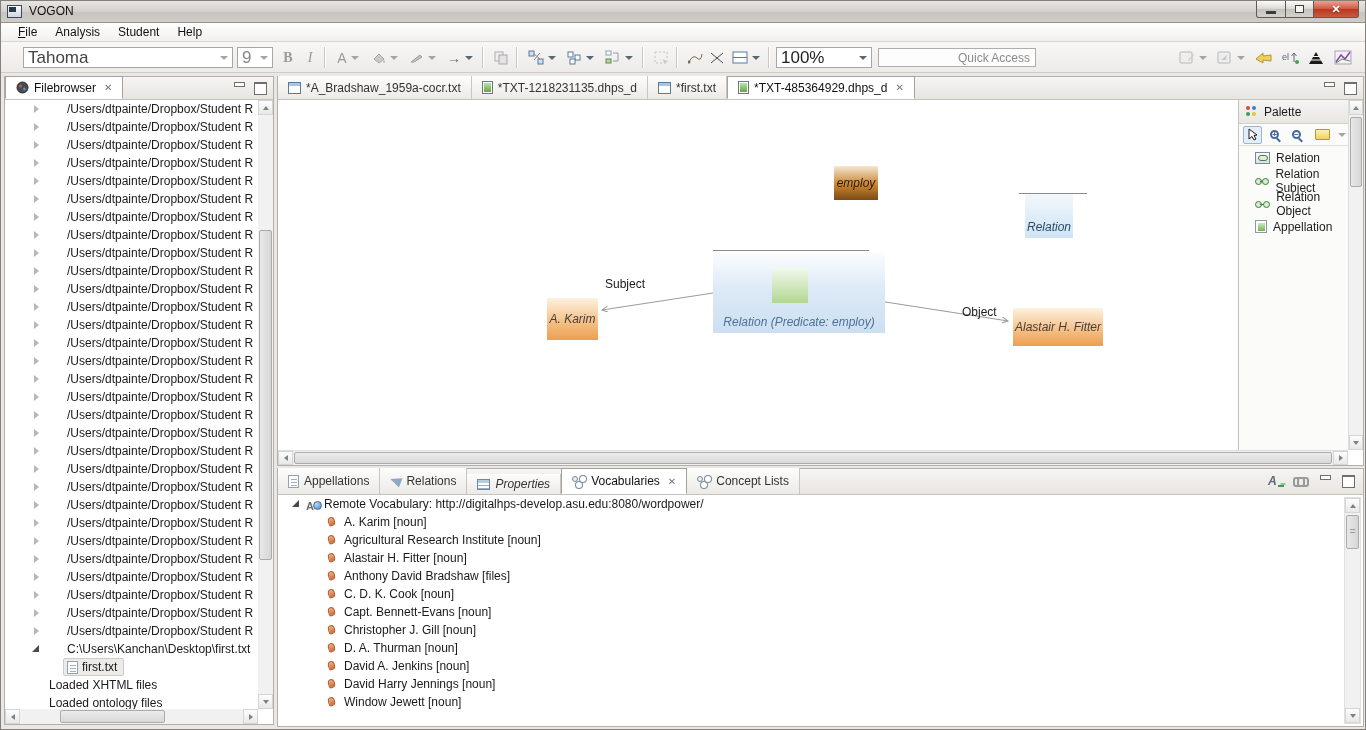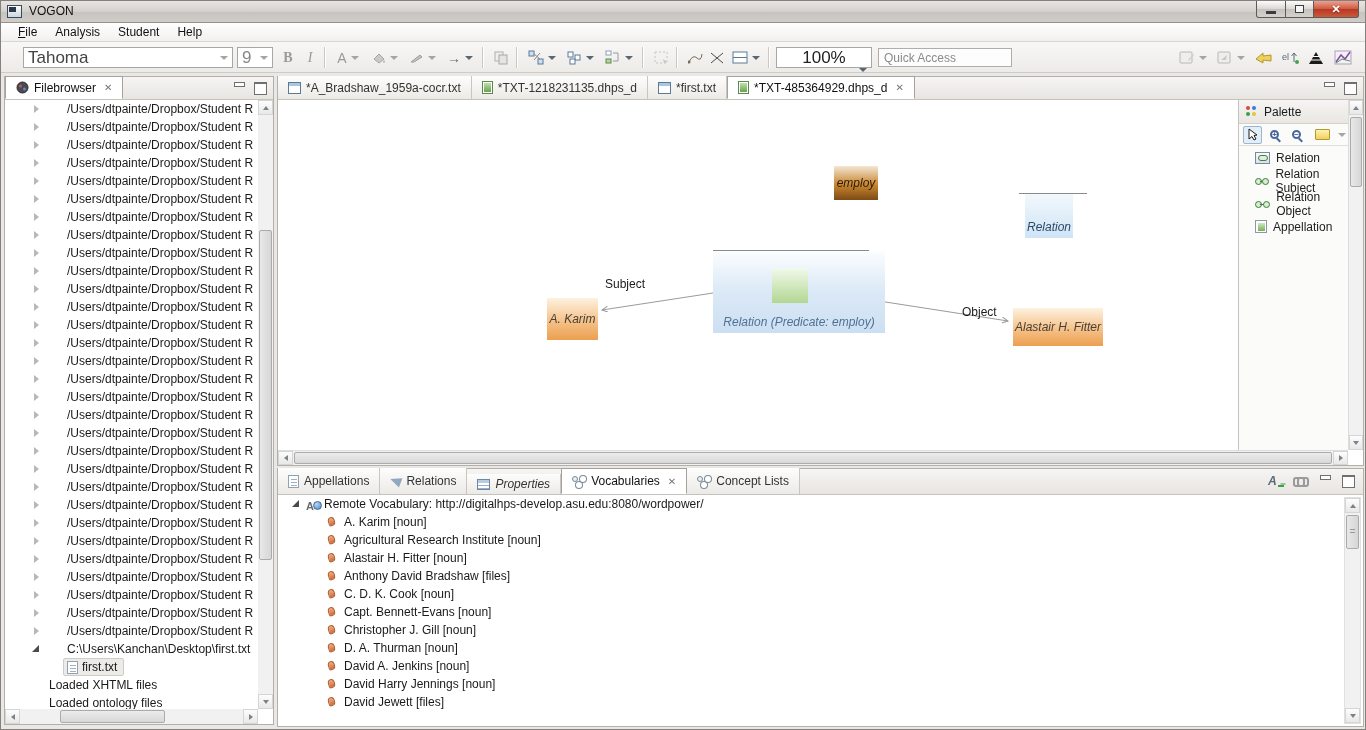--- a/index.html
+++ b/index.html
@@ -267,25 +267,25 @@
         </svg>
     </div>
     <div class="tbtn" style="left:727px;width:36px;gap:4px;">
       <svg width="16" height="13">
           <rect x="1" y="1" width="14" height="11" fill="#fff" stroke="#5a7a9a"></rect>
           <path d="M1 6.5 H15" stroke="#5a7a9a"></path>
         </svg>
         <span class="dd"></span>
     </div>
     <div class="tsep" style="left:767px;"></div>
-    <div class="combo" style="left:775px;width:96px;color:#222;flex-direction:column;">
+    <div class="combo" style="left:775px;width:96px;color:#222;">
       <span>100%</span>
         <span class="dd"></span>
     </div>
-    <input class="qaccess" style="left: 877px; width: 134px;" placeholder="Quick Access">
+    <input class="qaccess" style="left: 877px; width: 158px; text-align: right;" placeholder="Quick Access">
     <div class="tbtn" style="left:1175px;width:34px;gap:4px;">
       <svg width="16" height="15">
           <rect x="1" y="2" width="12" height="11" rx="1" fill="#eee" stroke="#b8b8b8"></rect>
           <path d="M9 10 l5 -6 l1 1 l-5 6 z" fill="#d0d0d0"></path>
         </svg>
         <span class="dd dim"></span>
     </div>
     <div class="tbtn" style="left:1213px;width:34px;gap:4px;">
       <svg width="16" height="15">
           <rect x="1" y="2" width="12" height="11" rx="1" fill="#eee" stroke="#b8b8b8"></rect>
@@ -697,21 +697,21 @@
         <div class="vocab-row">
           <span class="flame-icon"></span>
           <span class="vocab-label entry">David A. Jenkins [noun]</span>
         </div>
         <div class="vocab-row">
           <span class="flame-icon"></span>
           <span class="vocab-label entry">David Harry Jennings [noun]</span>
         </div>
         <div class="vocab-row">
           <span class="flame-icon"></span>
-          <span class="vocab-label entry">David Jewett [files]</span>
+          <span class="vocab-label entry">Window Jewett [noun]</span>
         </div>
     </div>
 
     <div class="sb" style="right:2px;top:28px;width:17px;bottom:2px;border:1px solid #e0e0e0;">
       <div class="sb-btn" style="top:0;">
           <span class="tri-up"></span>
         </div>
       <div class="sb-btn" style="bottom:0;">
           <span class="tri-dn"></span>
         </div>

